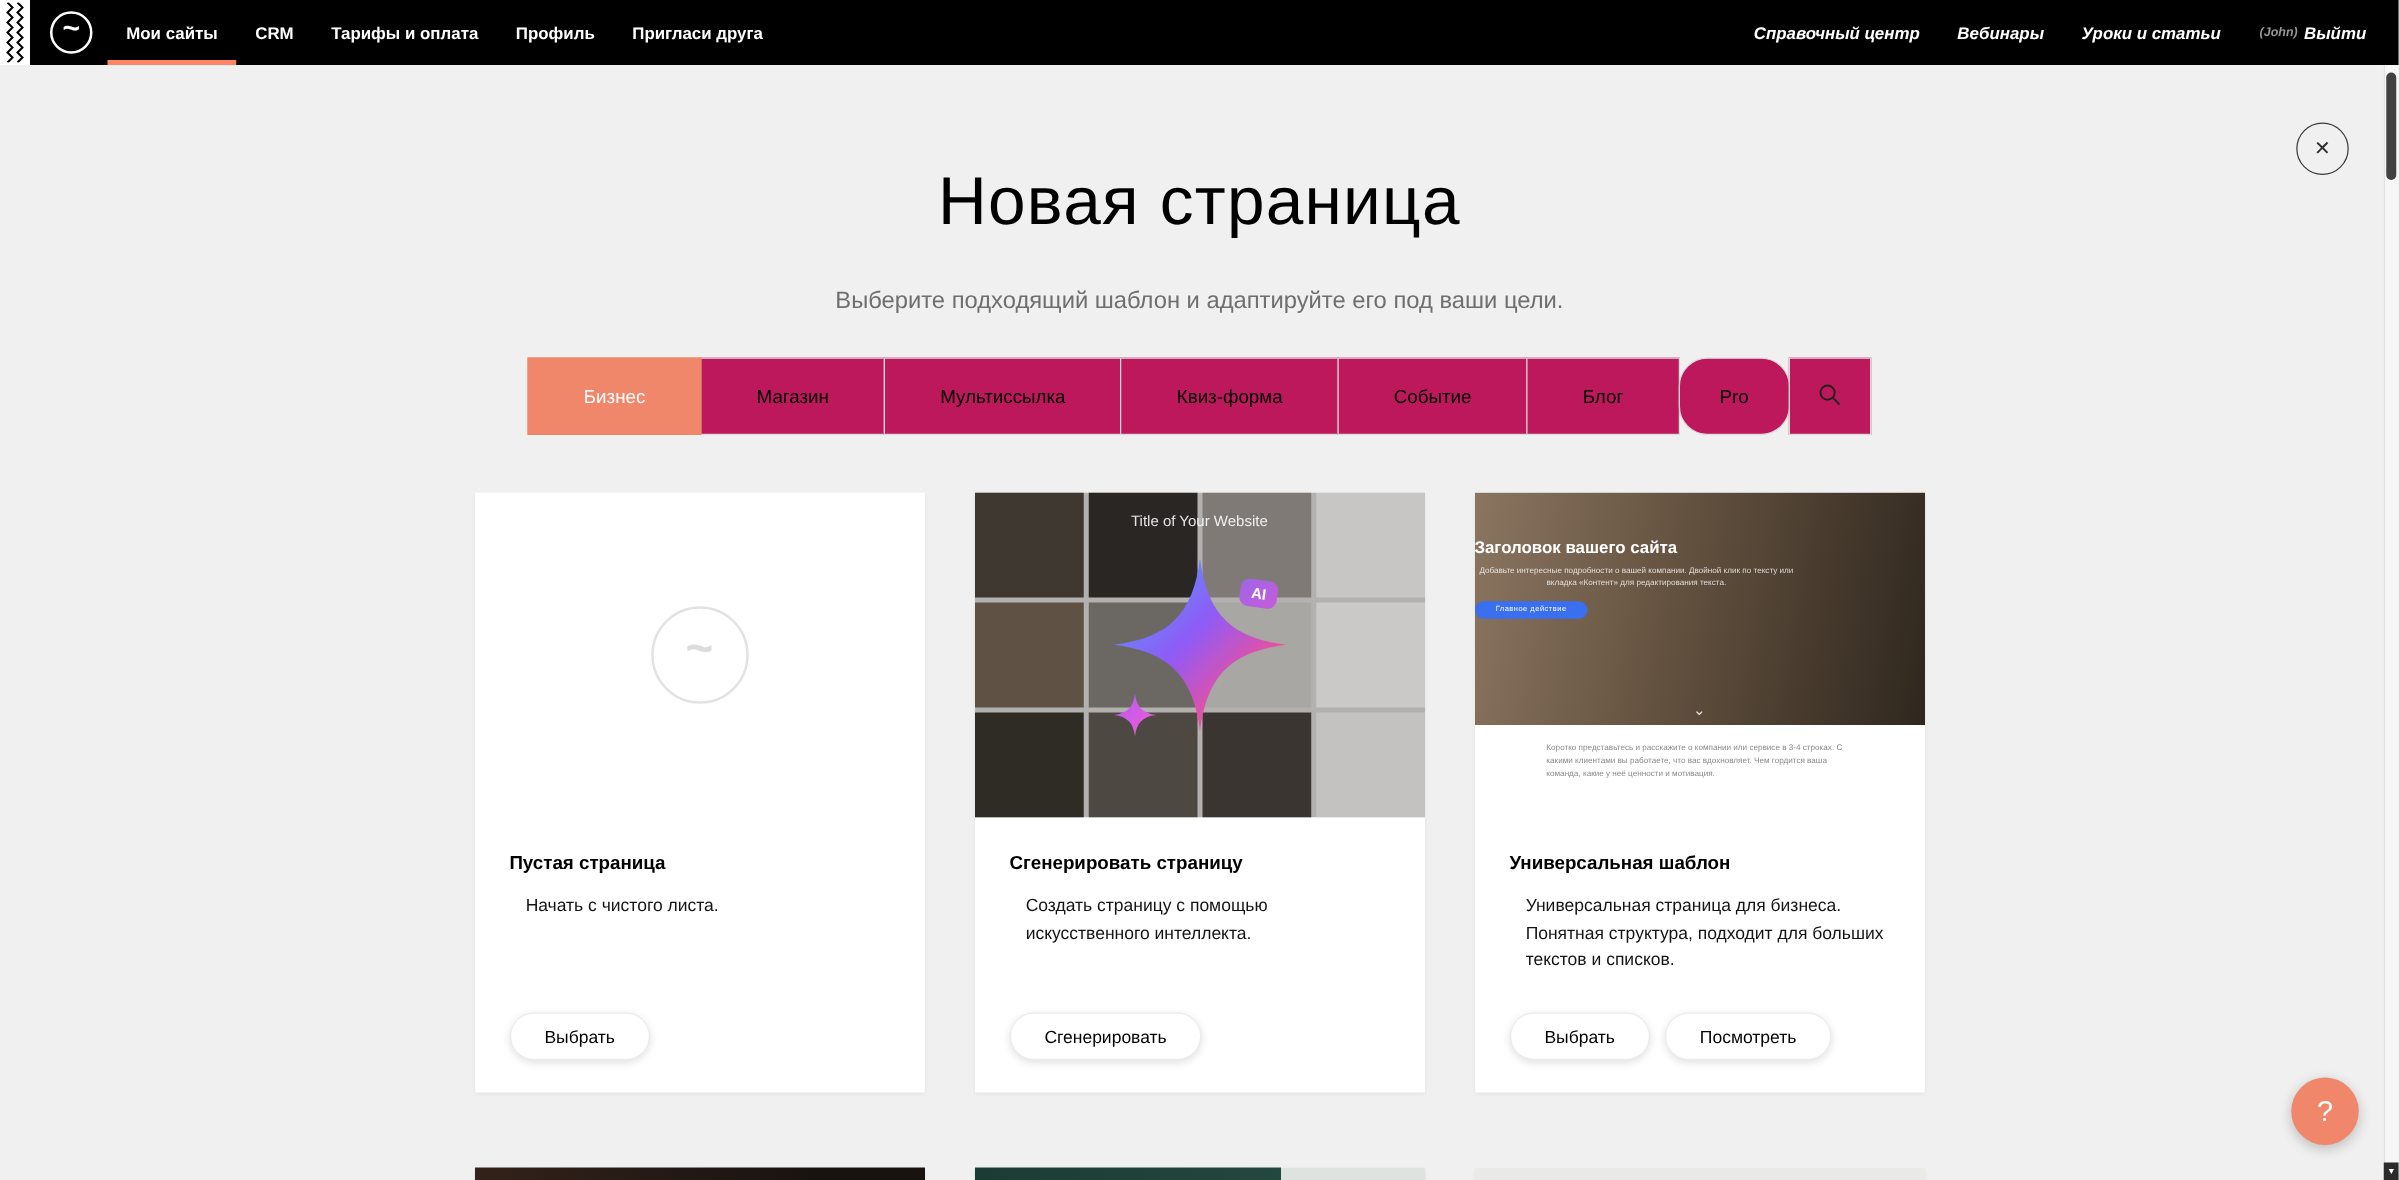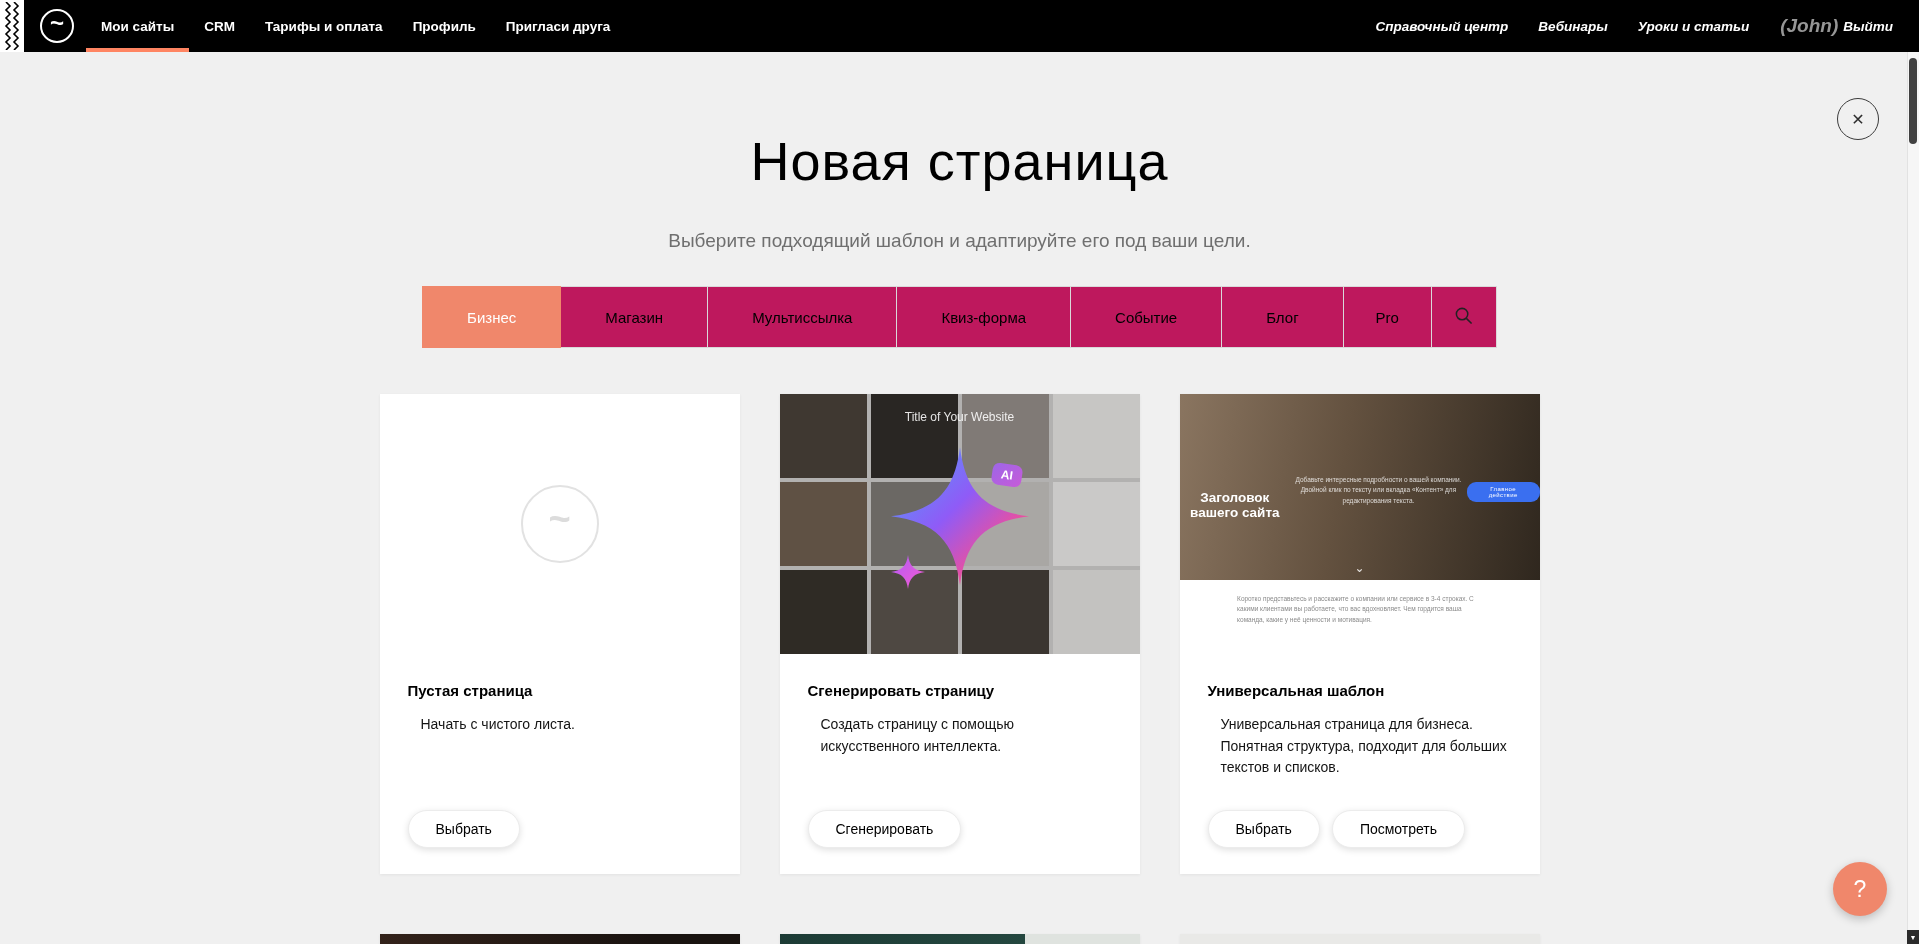--- a/index.html
+++ b/index.html
@@ -15,35 +15,35 @@
   body{font-family:"Liberation Sans",sans-serif;background:var(--background);position:relative;}
 
   
   .navbar{position:absolute;top:0;left:0;right:0;height:52px;background:var(--navbar);display:flex;align-items:center;z-index:30;}
   .zigzag{width:24px;height:52px;background:#fff;flex:none;display:flex;align-items:center;justify-content:center;}
   .logo{width:34px;height:34px;border:2px solid #fff;border-radius:50%;margin:0 12px 0 16px;color:#fff;display:flex;align-items:center;justify-content:center;font-size:24px;font-weight:bold;flex:none;line-height:1;padding-bottom:6px;cursor:pointer;}
   .nav-left{display:flex;align-items:stretch;height:52px;}
   .nav-item{color:#fff;font-size:13.5px;font-weight:bold;padding:0 15px;display:flex;align-items:center;position:relative;cursor:pointer;white-space:nowrap;}
   .nav-item.active::after{content:"";position:absolute;left:0;right:0;bottom:0;height:4px;background:var(--accent);}
   .nav-right{margin-left:auto;display:flex;align-items:center;height:52px;padding-right:26px;font-style:italic;}
-  .nav-user{color:#969696;font-size:19px;font-weight:bold;padding:0 5px 0 16px;white-space:nowrap;}
+  .nav-user{color:#969696;font-size:10px;font-weight:bold;padding:0 5px 0 16px;white-space:nowrap;}
   .nav-logout{color:#fff;font-size:13.5px;font-weight:bold;cursor:pointer;white-space:nowrap;}
 
   
   main{padding-top:52px;}
   .close-btn{position:absolute;top:98px;right:40px;width:42px;height:42px;border-radius:50%;border:1px solid #3c3c3c;background:transparent;color:#2e2e2e;font-size:16px;display:flex;align-items:center;justify-content:center;cursor:pointer;z-index:20;font-family:inherit;}
   .page-title{margin-top:78px;text-align:center;font-size:54px;font-weight:200;letter-spacing:1px;color:#000;}
   .page-subtitle{margin-top:38px;text-align:center;font-size:19px;color:#6f6f6f;}
 
   
   .tabs{margin-top:34px;display:flex;justify-content:center;}
   .tab{height:62px;background:#be185d;border:1px solid #d9d9d9;margin-left:-1px;display:flex;align-items:center;justify-content:center;font-size:15px;color:#000;padding:0 44px;cursor:pointer;white-space:nowrap;}
   .tab:first-child{margin-left:0;}
   .tab.active{background:var(--active-tab);border-color:var(--active-tab);color:#fff;position:relative;z-index:1;}
-  .tab.pro{padding:0 32px;}
+  .tab.pro{padding:0 32px;border-radius:23px;}
   .tab.search{width:66px;padding:0;}
 
   
   .grid{width:1160px;margin:46px auto 0;display:grid;grid-template-columns:repeat(3,360px);column-gap:40px;row-gap:60px;}
   .card{background:#fff;height:480px;display:flex;flex-direction:column;box-shadow:0 1px 3px rgba(0,0,0,0.06);}
   .preview{height:260px;position:relative;overflow:hidden;flex:none;cursor:pointer;}
   .card-body{flex:1;display:flex;flex-direction:column;padding:28px 28px 26px;}
   .card-title{font-size:15px;font-weight:bold;color:#000;}
   .card-desc{margin-top:15px;font-size:14px;line-height:1.55;color:#141414;padding-left:13px;}
   .card-actions{margin-top:auto;display:flex;gap:12px;}
@@ -57,21 +57,21 @@
   .t1{background:#474038;}.t2{background:#2d2a27;}.t3{background:#96918c;}.t4{background:#ededeb;}
   .t5{background:#6e5f4f;}.t6{background:#7d7a76;}.t7{background:#c9c7c4;}.t8{background:#f1f1ef;}
   .t9{background:#343029;}.t10{background:#5a544c;}.t11{background:#413c36;}.t12{background:#e8e8e6;}
   .collage-overlay{position:absolute;inset:0;background:rgba(25,22,20,0.18);}
   .preview2-title{position:absolute;top:16px;left:0;right:0;text-align:center;color:rgba(255,255,255,0.88);font-size:12px;}
   .ai-star{position:absolute;top:50%;left:50%;transform:translate(-50%,-54%);}
   .ai-star-small{position:absolute;top:62%;left:31%;}
   .ai-badge{position:absolute;top:27%;left:59%;background:linear-gradient(135deg,#9d66e8,#c75bd8);color:#fff;font-size:12px;font-weight:bold;padding:4px 9px;border-radius:7px;transform:rotate(8deg);}
 
   
-  .p3-hero{height:186px;background:linear-gradient(100deg,#8a7560 0%,#63513f 45%,#2f271e 100%);display:flex;align-items:center;text-align:center;position:relative;}
+  .p3-hero{height:186px;background:linear-gradient(100deg,#8a7560 0%,#63513f 45%,#2f271e 100%);display:flex;flex-direction:column;align-items:flex-start;text-align:center;position:relative;}
   .p3-title{margin-top:36px;color:#fff;font-size:13.5px;font-weight:bold;}
   .p3-sub{margin-top:7px;width:72%;color:rgba(255,255,255,0.78);font-size:6.5px;line-height:1.55;}
   .p3-btn{margin-top:9px;background:var(--preview-button-blue);color:#fff;font-size:6px;letter-spacing:0.4px;padding:4px 17px;border-radius:9px;border:none;cursor:pointer;font-family:inherit;}
   .p3-chevron{position:absolute;bottom:6px;left:50%;transform:translateX(-50%);color:rgba(255,255,255,0.85);font-size:12px;line-height:1;}
   .p3-body{height:74px;background:#fff;display:flex;justify-content:center;}
   .p3-body-text{width:68%;margin-top:14px;font-size:6.5px;line-height:1.6;color:#8a8a8a;text-align:left;}
 
   
   .partial .preview{height:260px;}
   .p4{background:linear-gradient(90deg,#33221a 0%,#191310 75%);}

